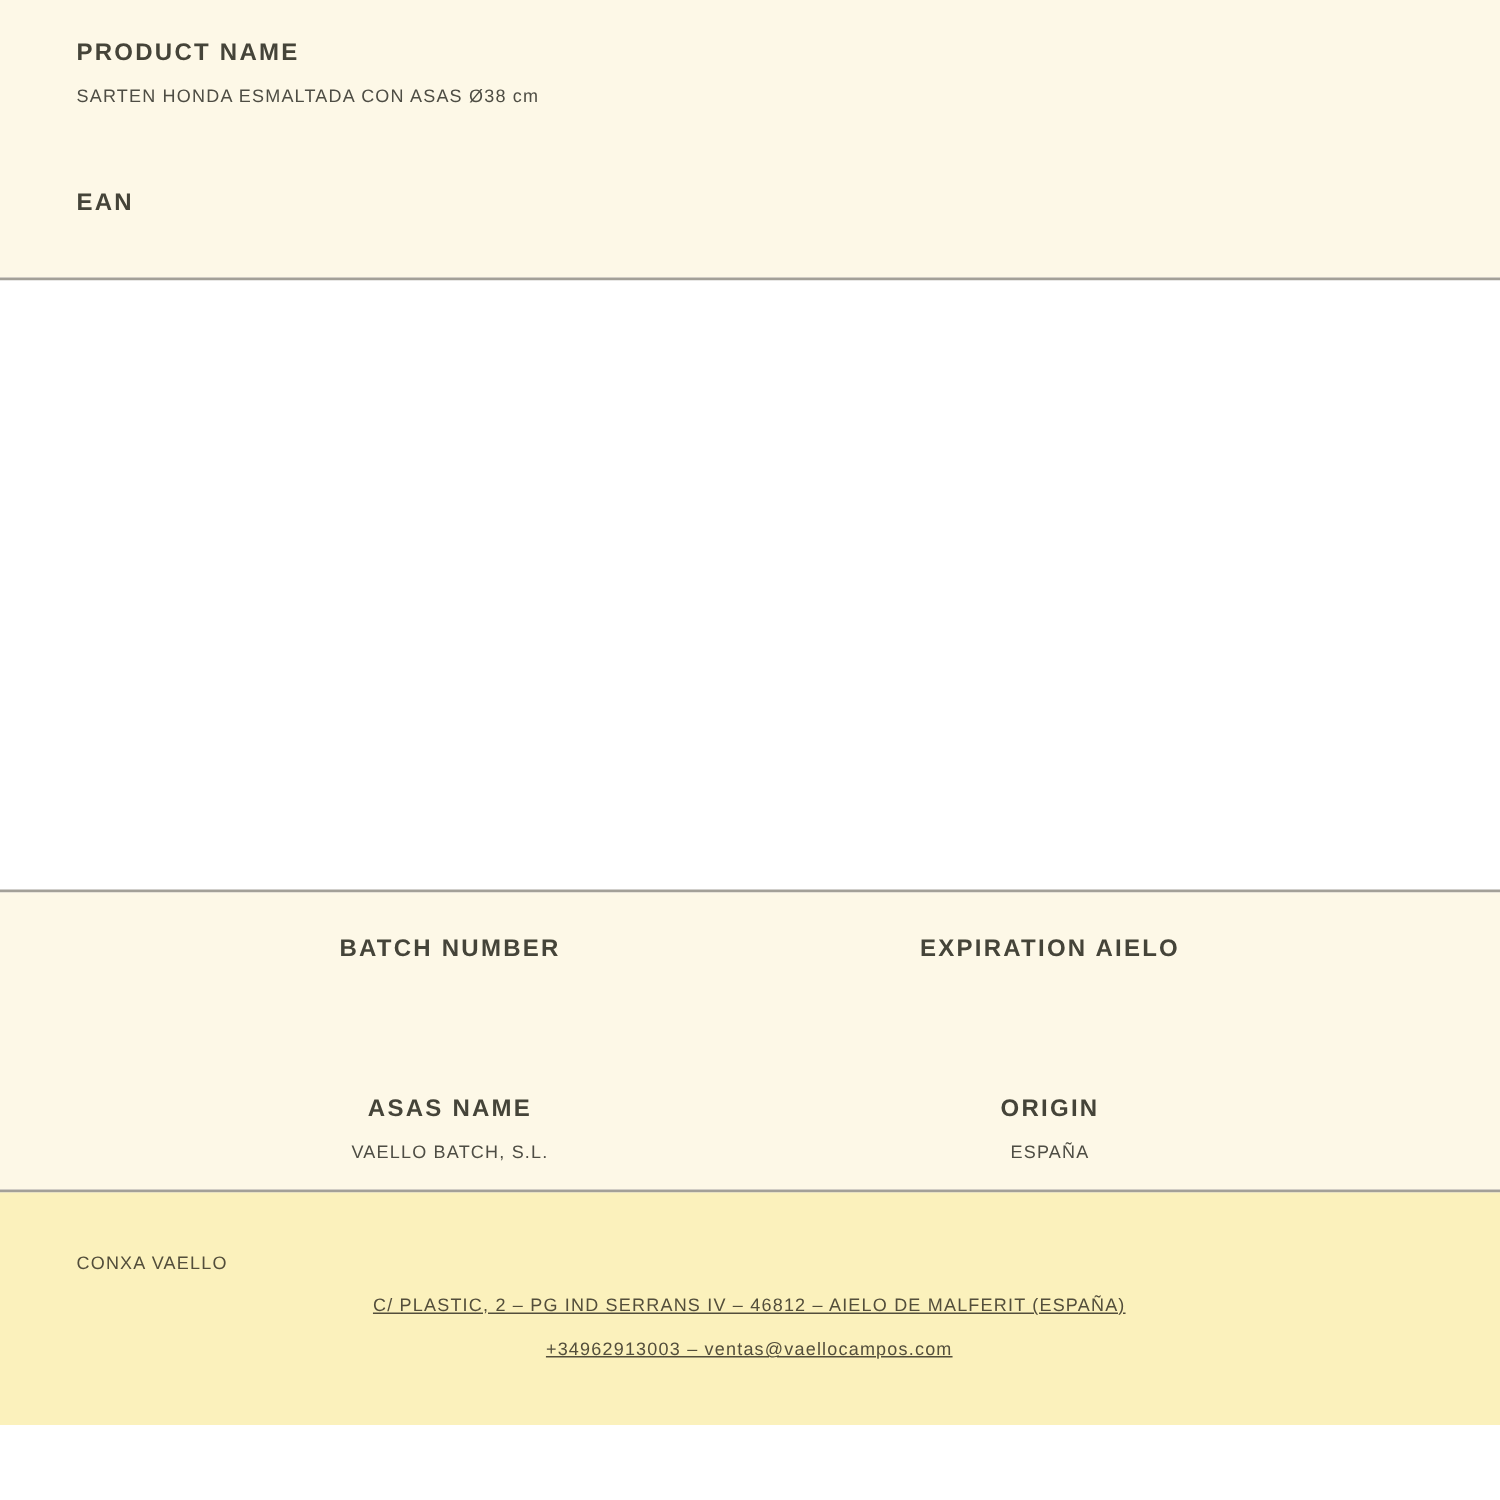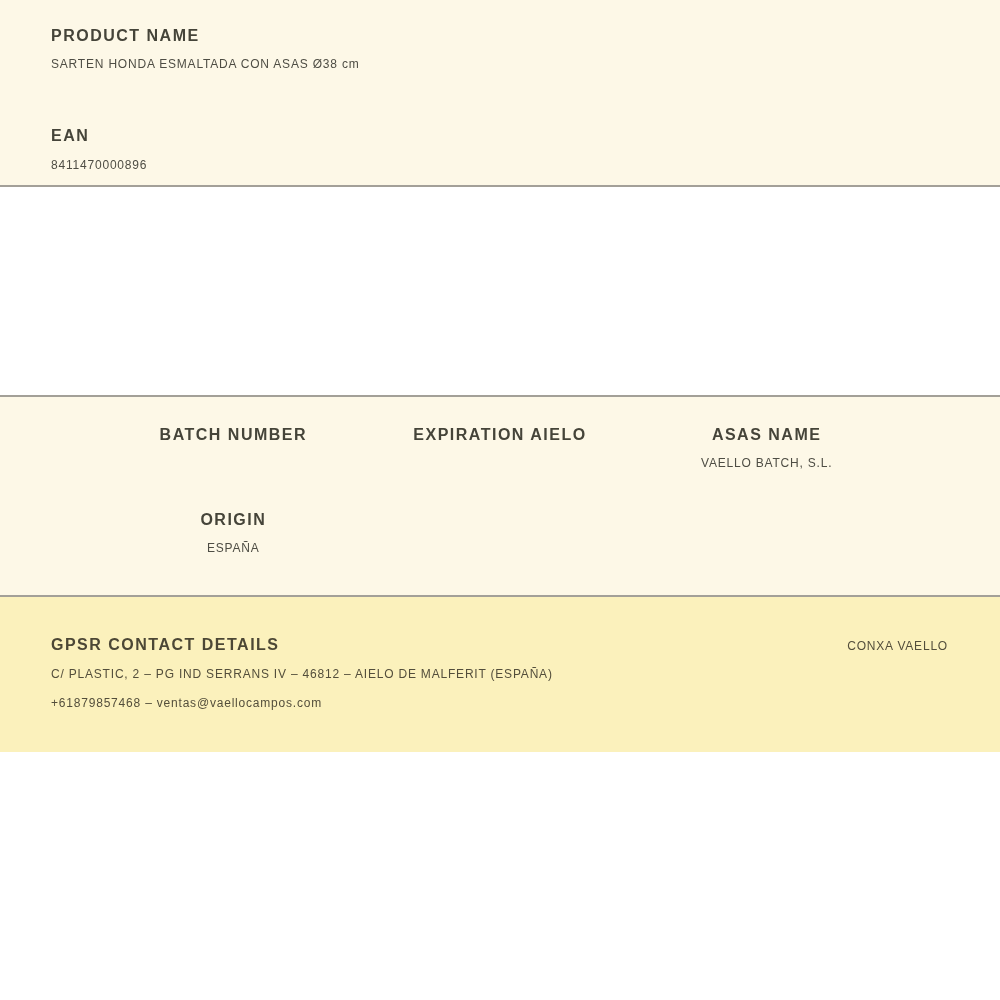--- a/index.html
+++ b/index.html
@@ -3,21 +3,21 @@
 <meta charset="utf-8">
 <style>
   * { margin: 0; padding: 0; box-sizing: border-box; }
   html, body {
     width: 1000px; height: 1000px;
     font-family: "Liberation Sans", sans-serif;
     color: #4a4940;
     background: #ffffff;
     overflow: hidden;
   }
-  .page { width: 1000px; height: 752px; display: flex; flex-direction: column; }
+  .page { width: 1000px; height: 950px; display: flex; flex-direction: column; }
 
   .divider { height: 2px; background: #a3a098; flex: 0 0 auto; }
 
   .sec-top {
     height: 185px; flex: 0 0 auto;
     background: #fdf8e7;
     padding: 26px 40px 0 51px;
   }
   .sec-white { flex: 1 1 auto; background: #ffffff; }
   .sec-details {
@@ -41,46 +41,45 @@
     letter-spacing: 0.8px; line-height: 19px;
     color: #4e4d44;
   }
 
   .sec-top .value { margin-top: 10px; }
   .sec-top .ean-label { margin-top: 52px; }
   .sec-top .ean-value { margin-top: 11px; }
 
   .details-grid {
     display: grid;
-    grid-template-columns: 1fr 1fr 1fr;
-    row-gap: 37px;
+    grid-template-columns: 1fr 1fr;
+    row-gap: 59px;
   }
   .field { text-align: center; }
   .field .fvalue { margin-top: 10px; min-height: 19px; }
 
   .footer-row1 {
     display: flex;
     justify-content: space-between;
     align-items: baseline;
   }
-  .footer-line { text-align: left; margin-top: 9px; }
+  .footer-line { text-align: center; margin-top: 9px; text-decoration: underline; }
   .footer-line2 { margin-top: 10px; }
   .sec-footer .label { color: #4c4735; }
   .sec-footer .value { color: #534e3b; }
 </style>
 </head>
 <body>
 
 <div class="page">
 
   <div class="sec-top">
     <div class="label">PRODUCT NAME</div>
     <div class="value">SARTEN HONDA ESMALTADA CON ASAS Ø38 cm</div>
     <div class="label ean-label">EAN</div>
-    <div class="value ean-value">8411470000896</div>
   </div>
 
   <div class="divider"></div>
 
   <div class="sec-white"></div>
 
   <div class="divider"></div>
 
   <div class="sec-details">
     <div class="details-grid">
@@ -100,20 +99,19 @@
         <div class="label">ORIGIN</div>
         <div class="value fvalue">ESPAÑA</div>
       </div>
     </div>
   </div>
 
   <div class="divider"></div>
 
   <div class="sec-footer">
     <div class="footer-row1">
-      <div class="label">GPSR CONTACT DETAILS</div>
       <div class="value">CONXA VAELLO</div>
     </div>
     <div class="value footer-line">C/ PLASTIC, 2 – PG IND SERRANS IV – 46812 – AIELO DE MALFERIT (ESPAÑA)</div>
-    <div class="value footer-line footer-line2">+61879857468 – ventas@vaellocampos.com</div>
+    <div class="value footer-line footer-line2">+34962913003 – ventas@vaellocampos.com</div>
   </div>
 
 </div>
 
 </body></html>

